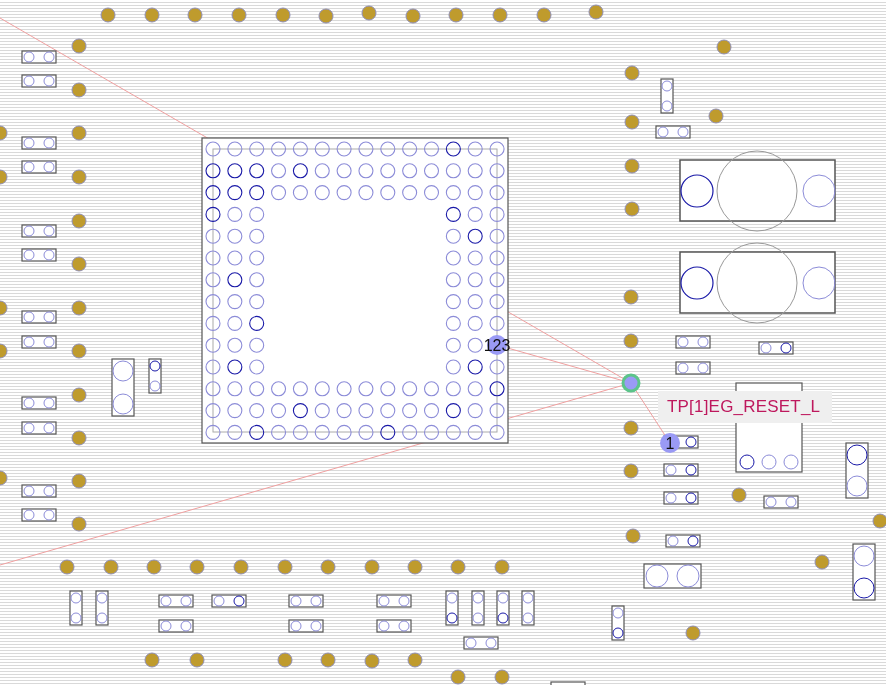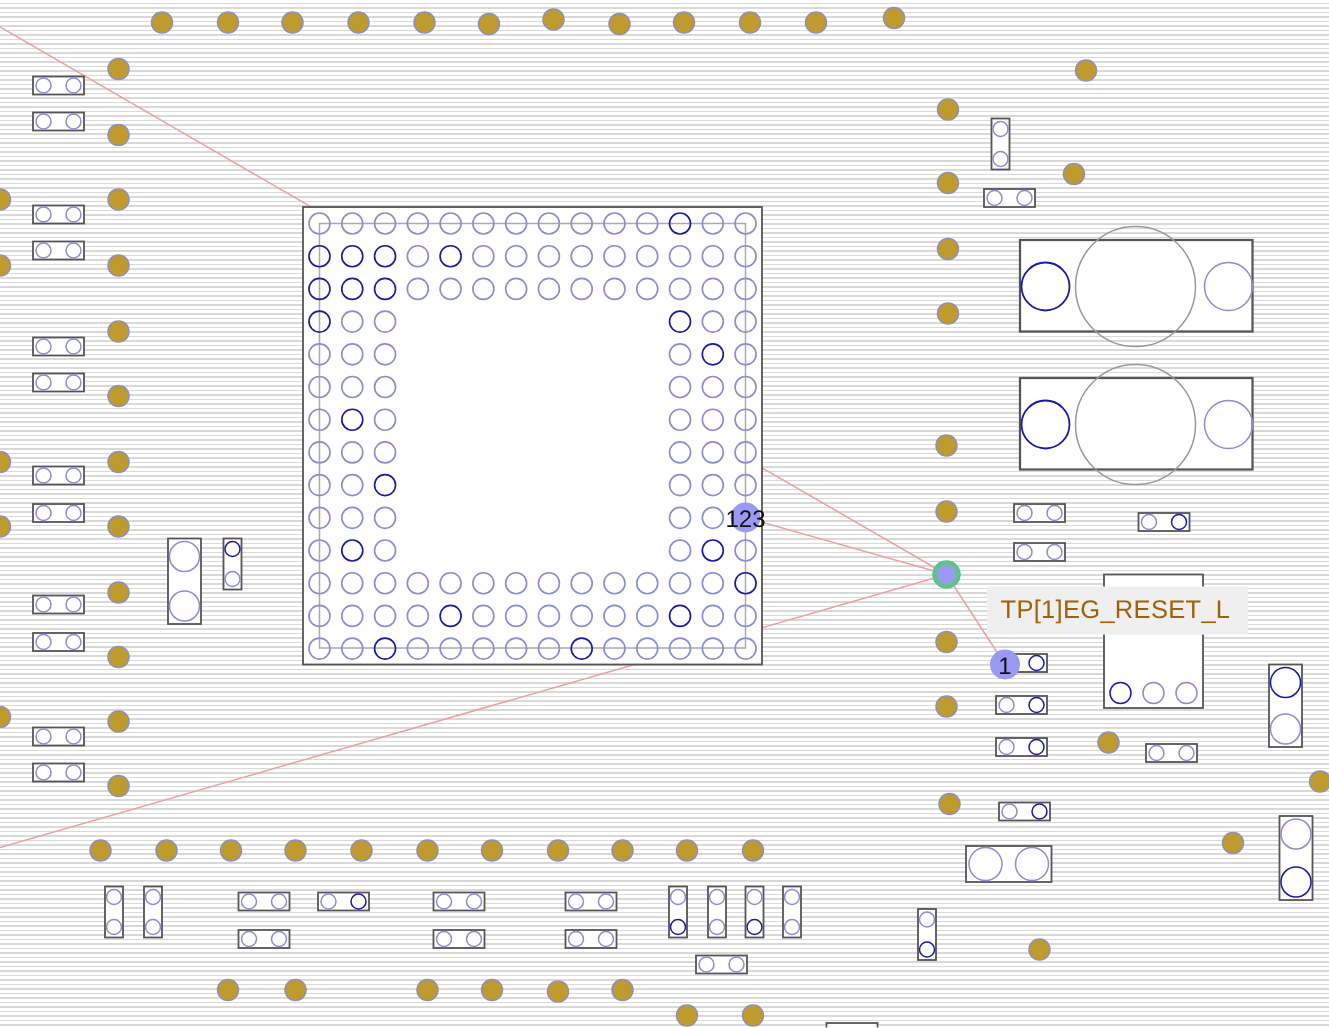--- a/index.html
+++ b/index.html
@@ -1,21 +1,21 @@
 <!DOCTYPE html>
 <html><head>
 <meta charset="utf-8">
 <style>
   html, body { margin:0; padding:0; }
   body { width:886px; height:685px; overflow:hidden; background:#ffffff; font-family:"Liberation Sans", sans-serif; }
   #board { position:absolute; left:0; top:0; width:886px; height:685px;
     background: repeating-linear-gradient(to bottom, #ffffff 0px, #ffffff 2px, #d9d9d9 2px, #d9d9d9 3px); }
   svg { position:absolute; left:0; top:0; }
   .tooltip { position:absolute; left:658px; top:391px; width:174px; height:32px; background:#efefef;
-    font-size:17px; color:#a16207; line-height:32px; padding-left:9px; box-sizing:border-box; letter-spacing:0.2px; }
+    font-size:17px; color:#be185d; line-height:32px; padding-left:9px; box-sizing:border-box; letter-spacing:0.2px; }
 </style>
 </head>
 <body>
 
 <div id="board"></div>
 
 <svg id="layer" width="886" height="685">
     <line x1="0" y1="18" x2="631" y2="383" stroke="#f0a0a0" stroke-width="1"></line>
     <line x1="0" y1="565" x2="631" y2="383" stroke="#f0a0a0" stroke-width="1"></line>
     <line x1="497" y1="345" x2="631" y2="383" stroke="#f0a0a0" stroke-width="1"></line>

